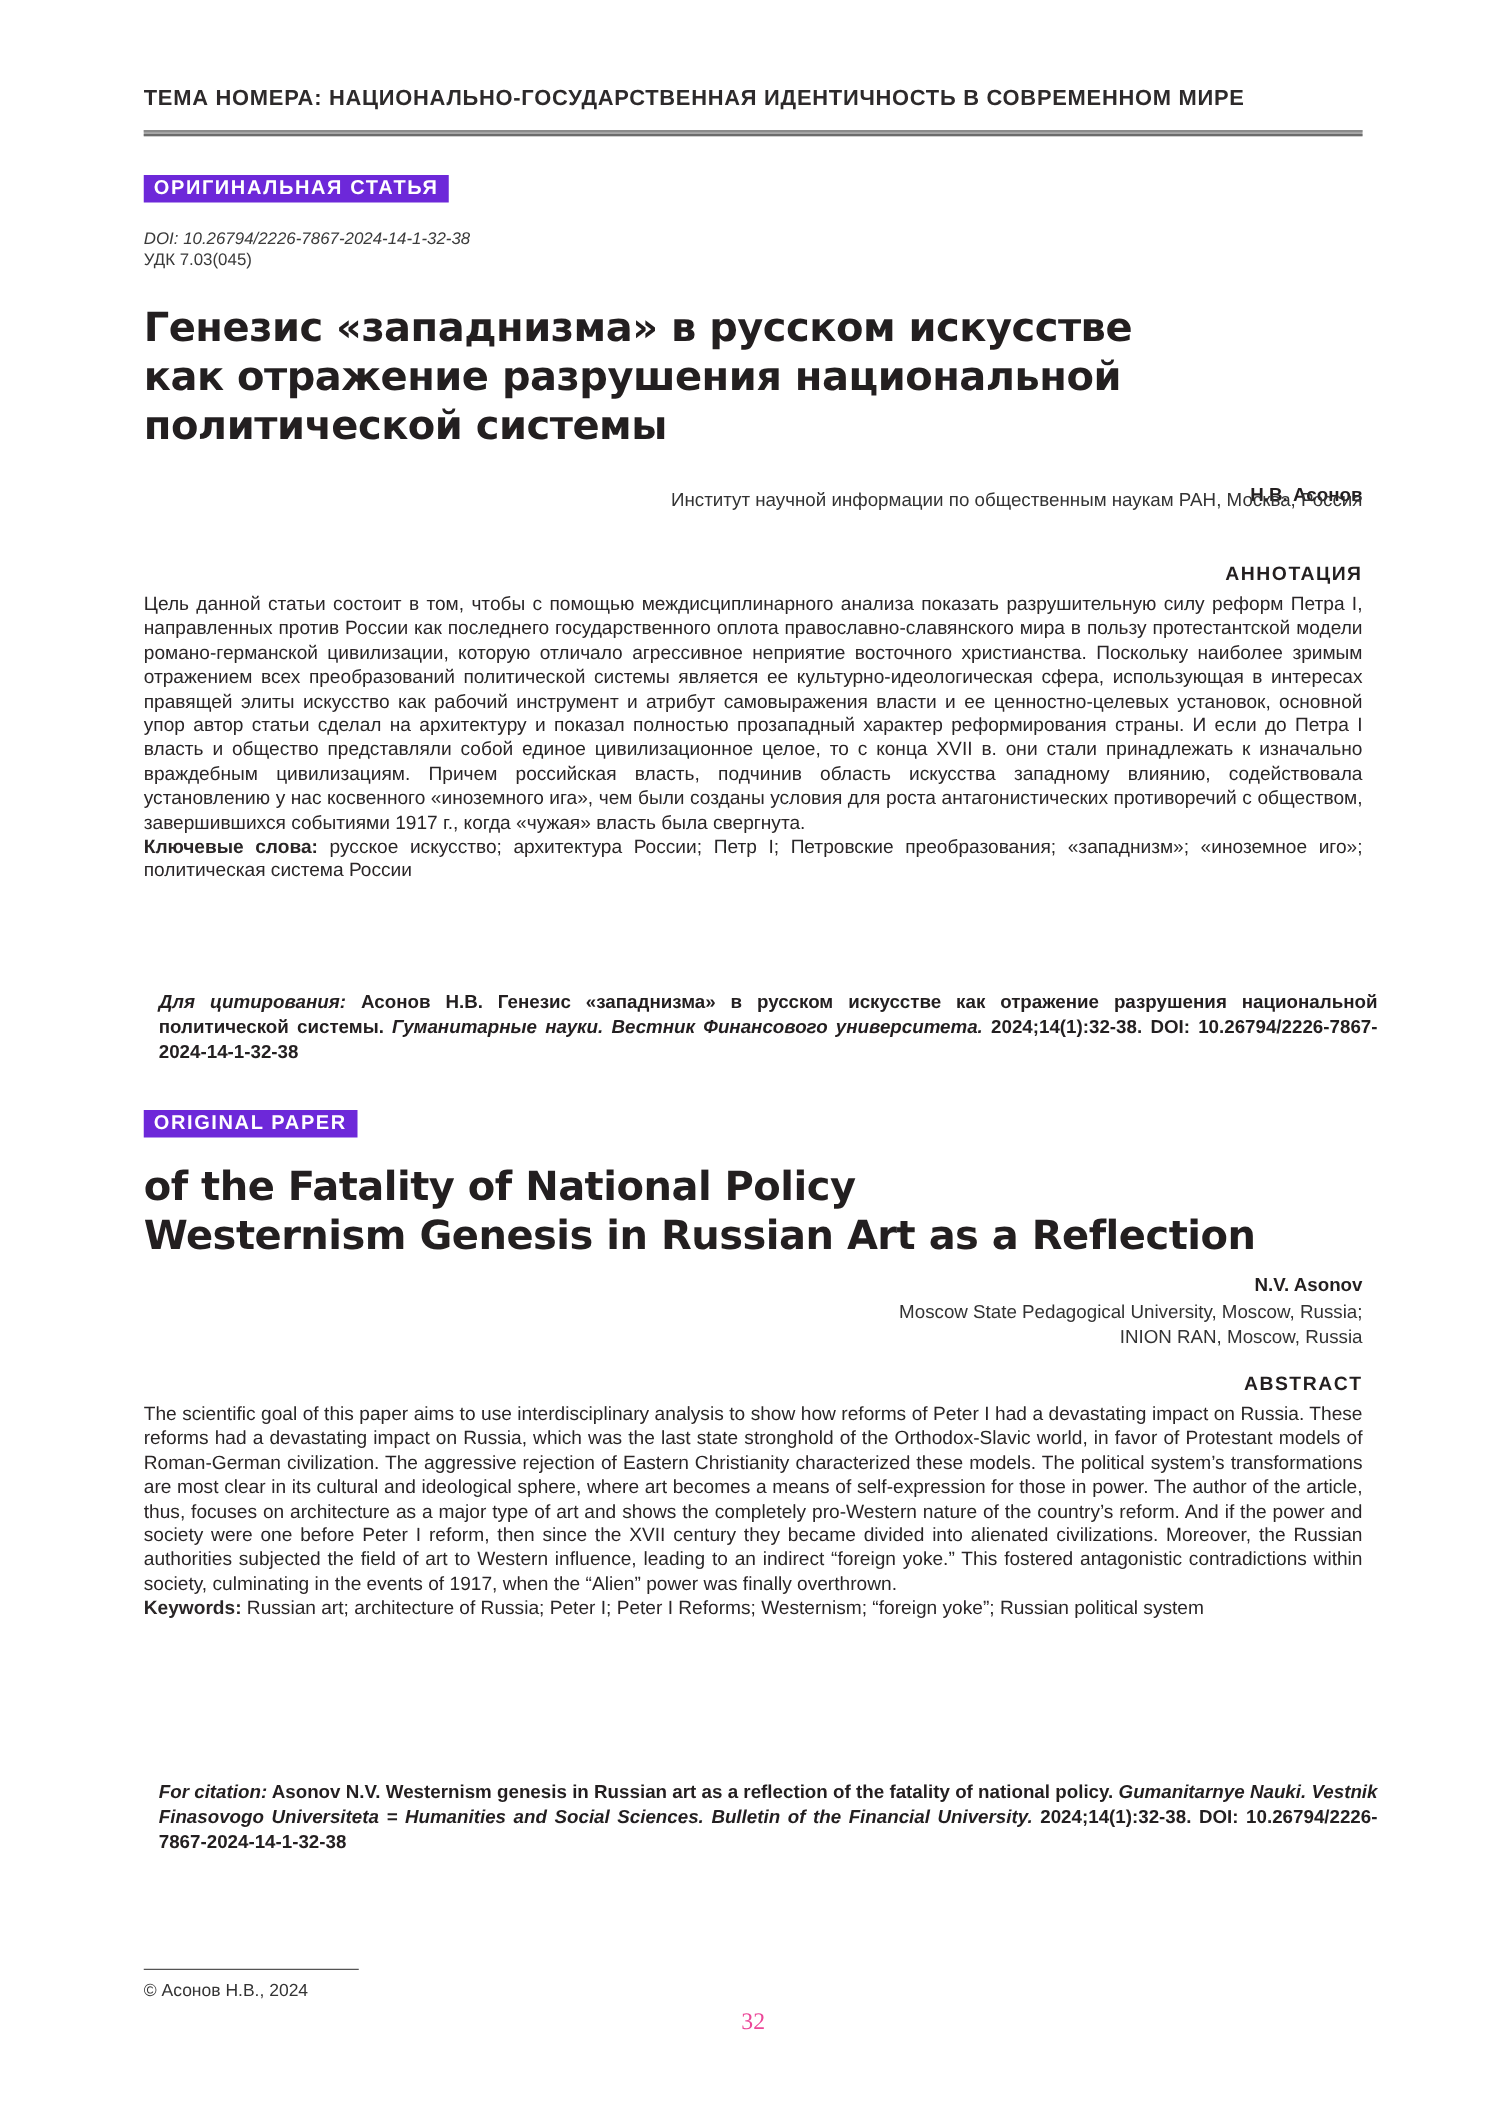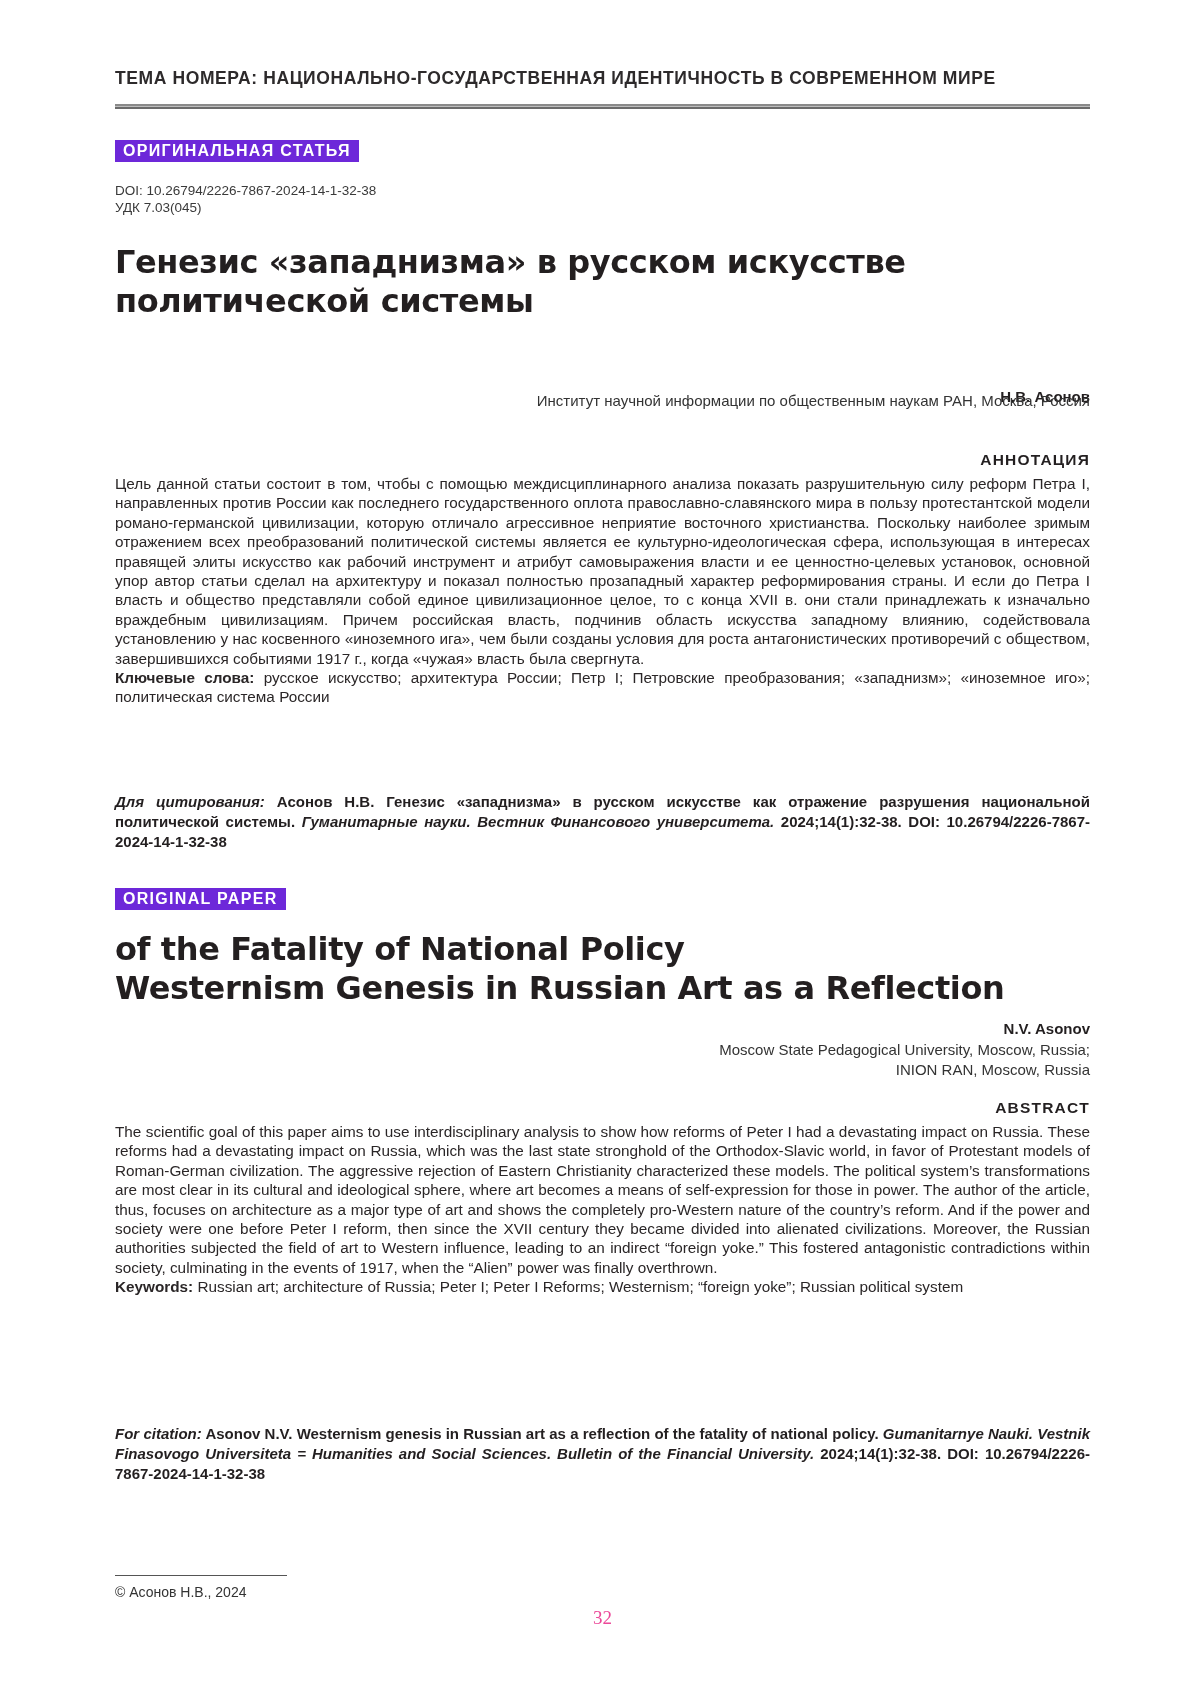--- a/index.html
+++ b/index.html
@@ -44,46 +44,47 @@
       font-size: 15.5px; font-weight: bold; letter-spacing: 1.2px;
     }
 
     .body-text {
       position: absolute; left: 0; width: 975px; margin: 0;
       font-size: 15.3px; line-height: 19.4px; text-align: justify; color: #2a2627;
     }
     .body-text .kw-label { font-weight: bold; }
 
     .citation {
-      position: absolute; left: 0; width: 975px; margin: 0;
+      position: absolute; left: 12px; width: 975px; margin: 0;
       font-size: 15px; line-height: 20px; font-weight: bold; text-align: justify; color: #231f20;
     }
     .citation .it { font-style: italic; }
 
     .footnote-rule { position: absolute; left: 0; top: 1575px; width: 172px; height: 0; border-top: 1.5px solid #555; }
     .footnote { position: absolute; left: 0; top: 1584px; font-size: 14px; color: #333; }
     .page-number {
       position: absolute; left: 0; top: 1607px; width: 975px; text-align: center;
       font-family: "Liberation Serif", "DejaVu Serif", serif; font-size: 19px; color: #ec4899;
     }
   </style>
 </head>
 <body>
 
 <div class="page">
 
   <div class="running-head">ТЕМА НОМЕРА: НАЦИОНАЛЬНО-ГОСУДАРСТВЕННАЯ ИДЕНТИЧНОСТЬ В СОВРЕМЕННОМ МИРЕ</div>
   <div class="head-rule"></div>
 
   <div class="badge" style="left:0; top:140px;">ОРИГИНАЛЬНАЯ СТАТЬЯ</div>
-  <div class="meta-line" style="top:182px;">DOI: 10.26794/2226-7867-2024-14-1-32-38</div>
+  <div class="meta-line" style="top:182px;font-style:italic;">DOI: 10.26794/2226-7867-2024-14-1-32-38</div>
   <div class="meta-line" style="top:199px;">УДК 7.03(045)</div>
 
   <h1 class="title" style="top:243px;">
     <div>Генезис «западнизма» в русском искусстве</div>
+    <div>как отражение разрушения национальной</div>
     <div>политической системы</div>
   </h1>
 
   <div class="author" style="top:388px;">Н.В. Асонов</div>
   <div class="affil" style="top:391px;">
     <div>Институт научной информации по общественным наукам РАН, Москва, Россия</div>
   </div>
 
   <div class="section-head" style="top:451px;">АННОТАЦИЯ</div>
 

